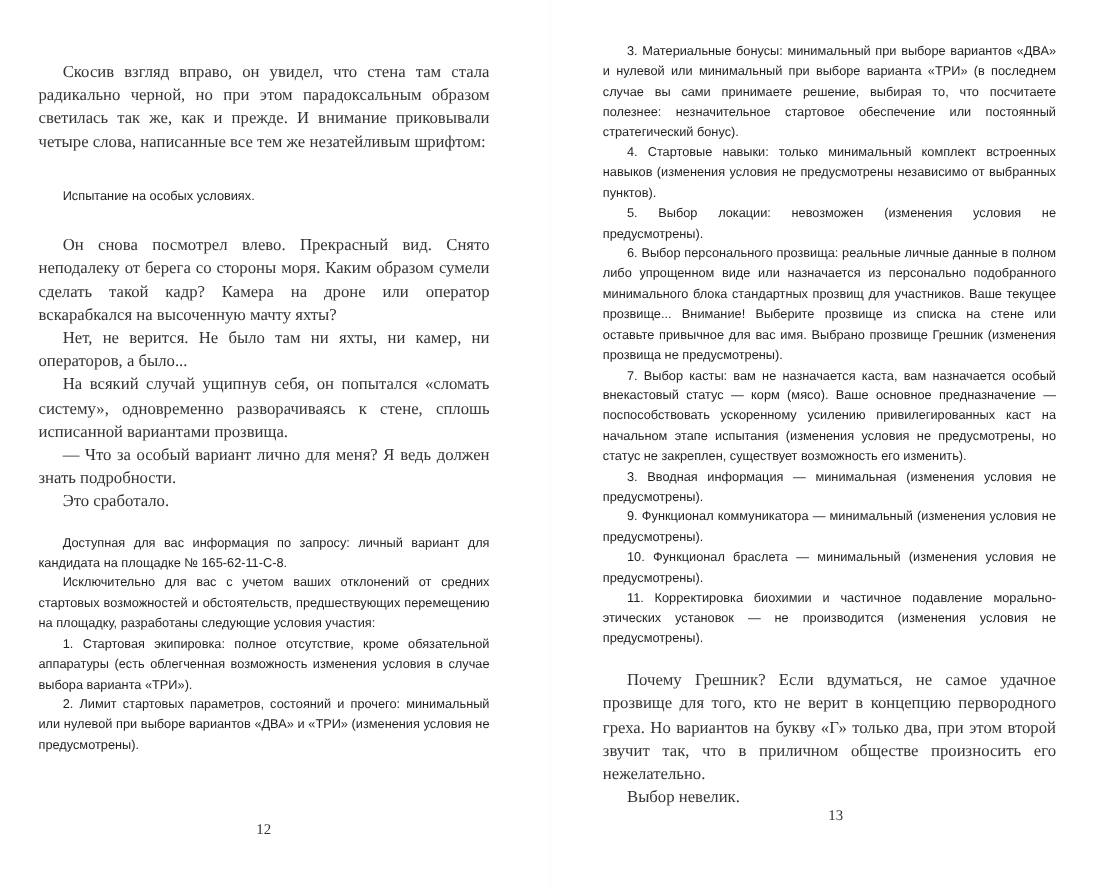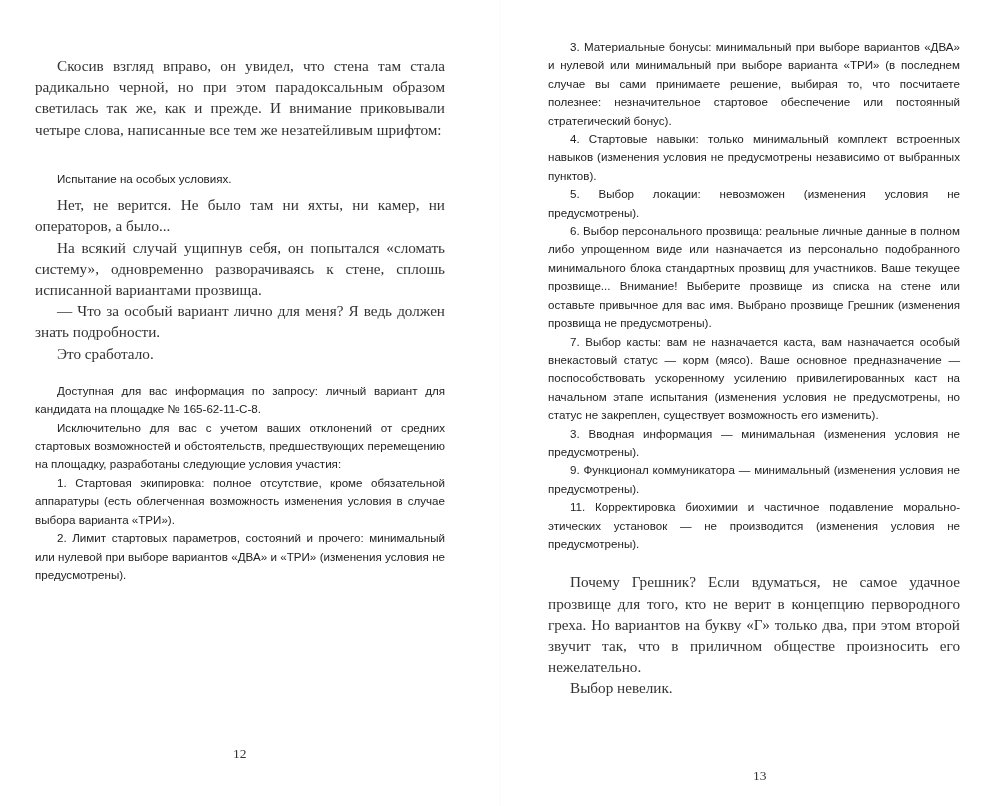--- a/index.html
+++ b/index.html
@@ -4,36 +4,37 @@
 <style>
   html, body { margin: 0; padding: 0; background: #ffffff; }
   body { width: 1000px; height: 806px; position: relative; overflow: hidden; color: #2a2a2a; }
   .spread { position: absolute; inset: 0; display: flex; }
   .page { position: relative; width: 500px; height: 806px; }
   .page.left .content { position: absolute; left: 35px; top: 55px; width: 410px; }
   .page.right .content { position: absolute; left: 48px; top: 38px; width: 412px; }
   .serif { font-family: "Liberation Serif", "DejaVu Serif", serif; font-size: 15.2px; line-height: 21.2px; color: #333; }
   .sans { font-family: Liberation Sans, sans-serif; font-size: 11.6px; line-height: 18.4px; color: #222; }
   p { margin: 0; text-align: justify; text-indent: 22px; hyphens: manual; }
-  .heading { text-indent: 22px; margin: 12px 0 6px 0; }
+  .heading { text-indent: 22px; margin: 12px 0 24px 0; }
   .gap-lg { height: 18px; }
   .pagenum { position: absolute; font-family: "Liberation Serif", serif; font-size: 13.5px; color: #333; }
   .page.left .pagenum { left: 233px; top: 746px; }
-  .page.right .pagenum { left: 253px; top: 733px; margin-top: 35px; }
+  .page.right .pagenum { left: 253px; top: 733px; }
   .spine { position: absolute; left: 499px; top: 0; width: 2px; height: 806px; background: linear-gradient(to right, #fff, #fafafa, #fff); }
 </style>
 </head>
 <body>
 
 <div class="spread">
   <div class="page left">
     <div class="content">
       <p class="serif">Скосив взгляд вправо, он увидел, что стена там стала радикально черной, но при этом парадоксальным образом светилась так же, как и прежде. И внимание приковывали четыре слова, написанные все тем же незатейливым шрифтом:</p>
       <div class="gap-lg"></div>
       <p class="sans heading">Испытание на особых условиях.</p>
+      <p class="serif">Он снова посмотрел влево. Прекрасный вид. Снято неподалеку от берега со стороны моря. Каким образом сумели сделать такой кадр? Камера на дроне или оператор вскарабкался на высоченную мачту яхты?</p>
       <p class="serif">Нет, не верится. Не было там ни яхты, ни камер, ни операторов, а было...</p>
       <p class="serif">На всякий случай ущипнув себя, он попытался «сломать систему», одновременно разворачиваясь к стене, сплошь исписанной вариантами прозвища.</p>
       <p class="serif">— Что за особый вариант лично для меня? Я ведь должен знать подробности.</p>
       <p class="serif">Это сработало.</p>
       <div class="gap-lg"></div>
       <p class="sans">Доступная для вас информация по запросу: личный вариант для кандидата на площадке № 165-62-11-С-8.</p>
       <p class="sans">Исключительно для вас с учетом ваших отклонений от средних стартовых возможностей и обстоятельств, предшествующих перемещению на площадку, разработаны следующие условия участия:</p>
       <p class="sans">1. Стартовая экипировка: полное отсутствие, кроме обязательной аппаратуры (есть облегченная возможность изменения условия в случае выбора варианта «ТРИ»).</p>
       <p class="sans">2. Лимит стартовых параметров, состояний и прочего: минимальный или нулевой при выборе вариантов «ДВА» и «ТРИ» (изменения условия не предусмотрены).</p>
     </div>
@@ -42,20 +43,21 @@
 
   <div class="page right">
     <div class="content">
       <p class="sans">3. Материальные бонусы: минимальный при выборе вариантов «ДВА» и нулевой или минимальный при выборе варианта «ТРИ» (в последнем случае вы сами принимаете решение, выбирая то, что посчитаете полезнее: незначительное стартовое обеспечение или постоянный стратегический бонус).</p>
       <p class="sans">4. Стартовые навыки: только минимальный комплект встроенных навыков (изменения условия не предусмотрены независимо от выбранных пунктов).</p>
       <p class="sans">5. Выбор локации: невозможен (изменения условия не предусмотрены).</p>
       <p class="sans">6. Выбор персонального прозвища: реальные личные данные в полном либо упрощенном виде или назначается из персонально подобранного минимального блока стандартных прозвищ для участников. Ваше текущее прозвище... Внимание! Выберите прозвище из списка на стене или оставьте привычное для вас имя. Выбрано прозвище Грешник (изменения прозвища не предусмотрены).</p>
       <p class="sans">7. Выбор касты: вам не назначается каста, вам назначается особый внекастовый статус — корм (мясо). Ваше основное предназначение — поспособствовать ускоренному усилению привилегированных каст на начальном этапе испытания (изменения условия не предусмотрены, но статус не закреплен, существует возможность его изменить).</p>
       <p class="sans">3. Вводная информация — минимальная (изменения условия не предусмотрены).</p>
       <p class="sans">9. Функционал коммуникатора — минимальный (изменения условия не предусмотрены).</p>
+      <p class="sans">10. Функционал браслета — минимальный (изменения условия не предусмотрены).</p>
       <p class="sans">11. Корректировка биохимии и частичное подавление морально-этических установок — не производится (изменения условия не предусмотрены).</p>
       <div class="gap-lg"></div>
       <p class="serif">Почему Грешник? Если вдуматься, не самое удачное прозвище для того, кто не верит в концепцию первородного греха. Но вариантов на букву «Г» только два, при этом второй звучит так, что в приличном обществе произносить его нежелательно.</p>
       <p class="serif">Выбор невелик.</p>
     </div>
     <div class="pagenum">13</div>
   </div>
   <div class="spine"></div>
 </div>
 

